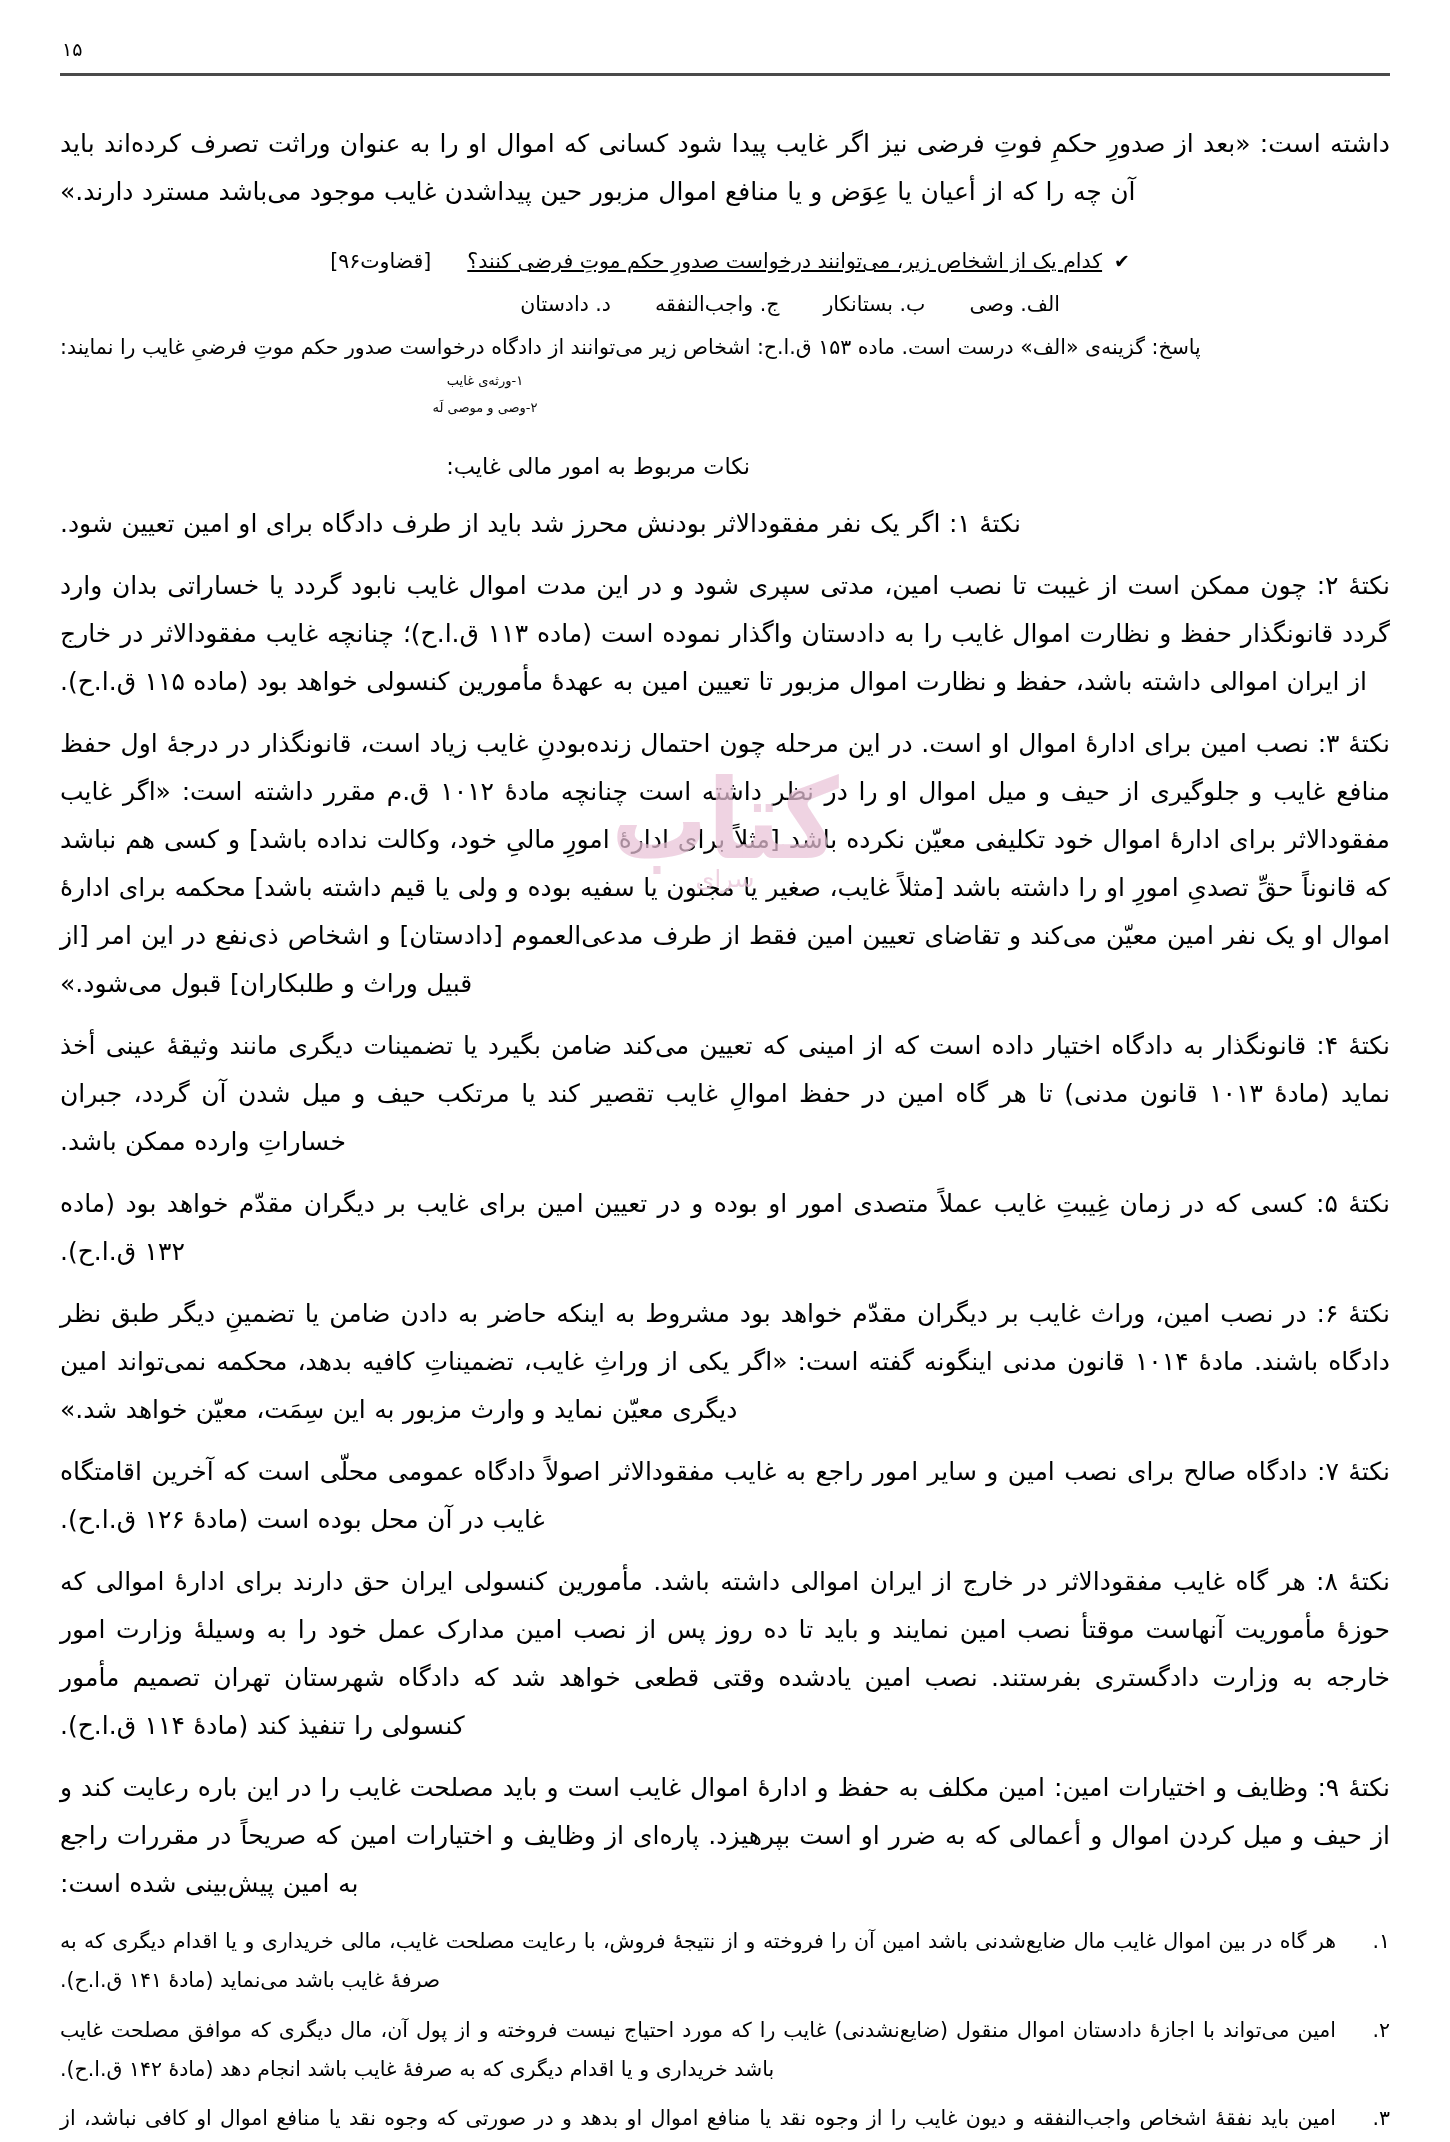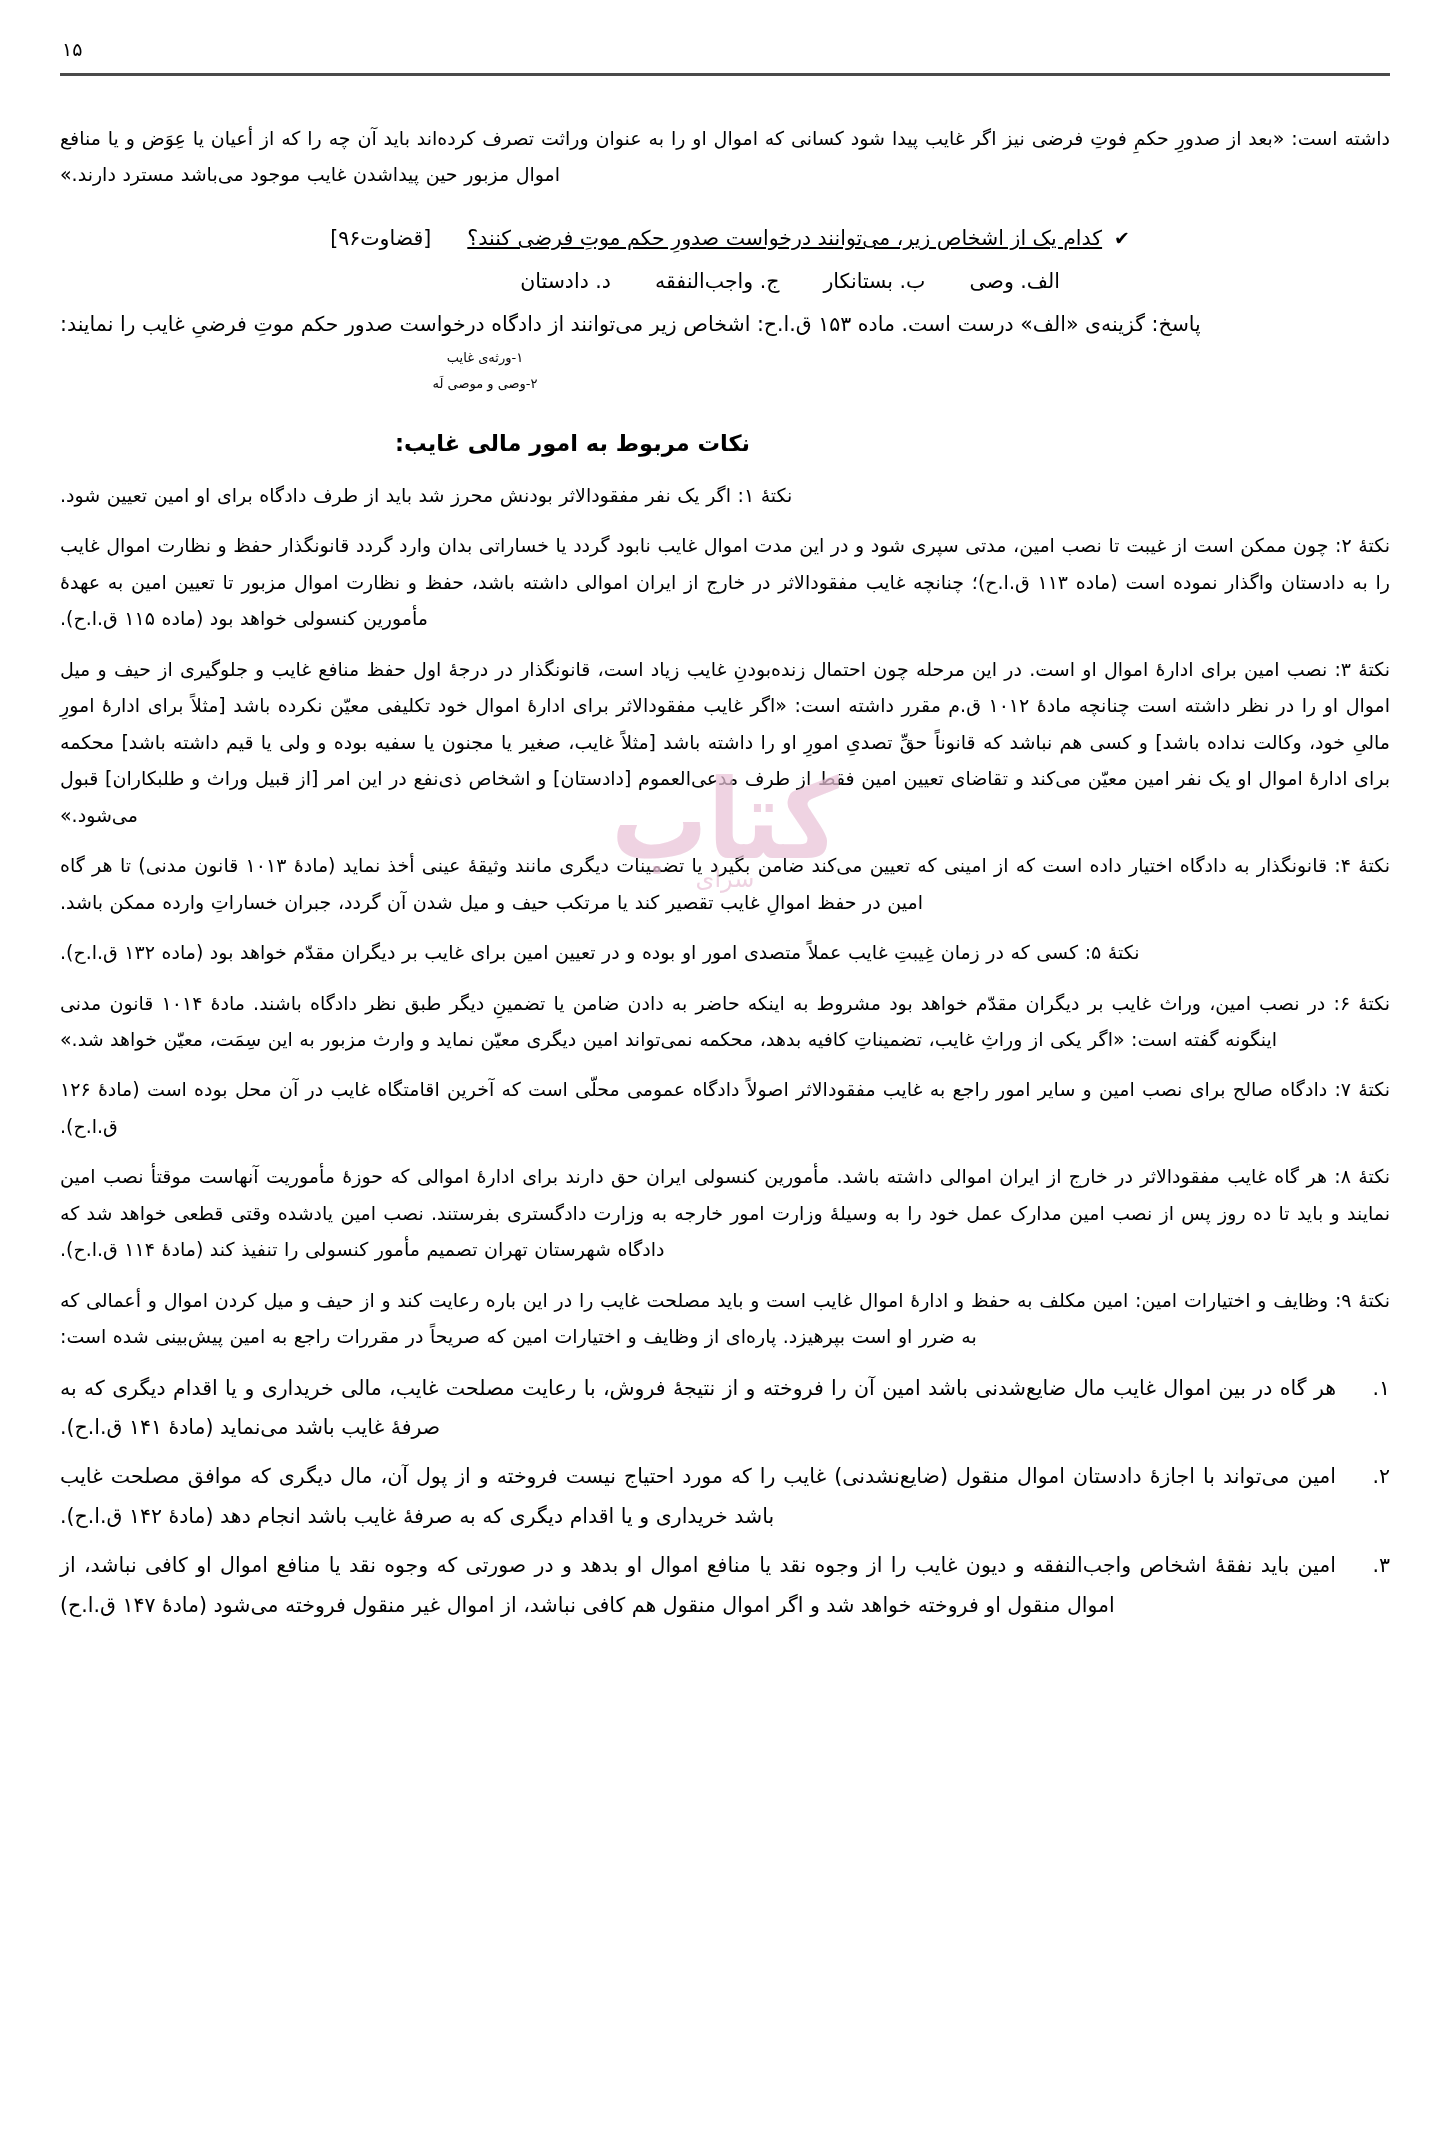--- a/index.html
+++ b/index.html
@@ -38,21 +38,21 @@
     margin-bottom: 14px;
   }
   .header-rule {
     width: 100%;
     height: 3px;
     background: #4a4a4a;
     margin: 0 0 44px 0;
   }
   
   p.para {
-    font-size: 19px;
+    font-size: 25px;
     line-height: 1.92;
     text-align: justify;
     text-align-last: left;
     margin: 0 0 14px 0;
     word-spacing: 0.5px;
   }
   p.para.first {
     margin-bottom: 26px;
   }
   
@@ -98,21 +98,21 @@
     font-size: 13px;
     line-height: 1.9;
     margin: 0 0 2px 0;
     text-align: center;
     padding-right: 480px;
   }
   .answer-item:last-of-type { margin-bottom: 30px; }
   
   h2.section-heading {
     font-size: 22.5px;
-    font-weight: bold;
+    font-weight: normal;
     margin: 26px 0 16px 0;
     text-align: right;
     padding-right: 640px;
     line-height: 1.5;
   }
   
   ol.num-list {
     list-style: none;
     margin: 0;
     padding: 0;

